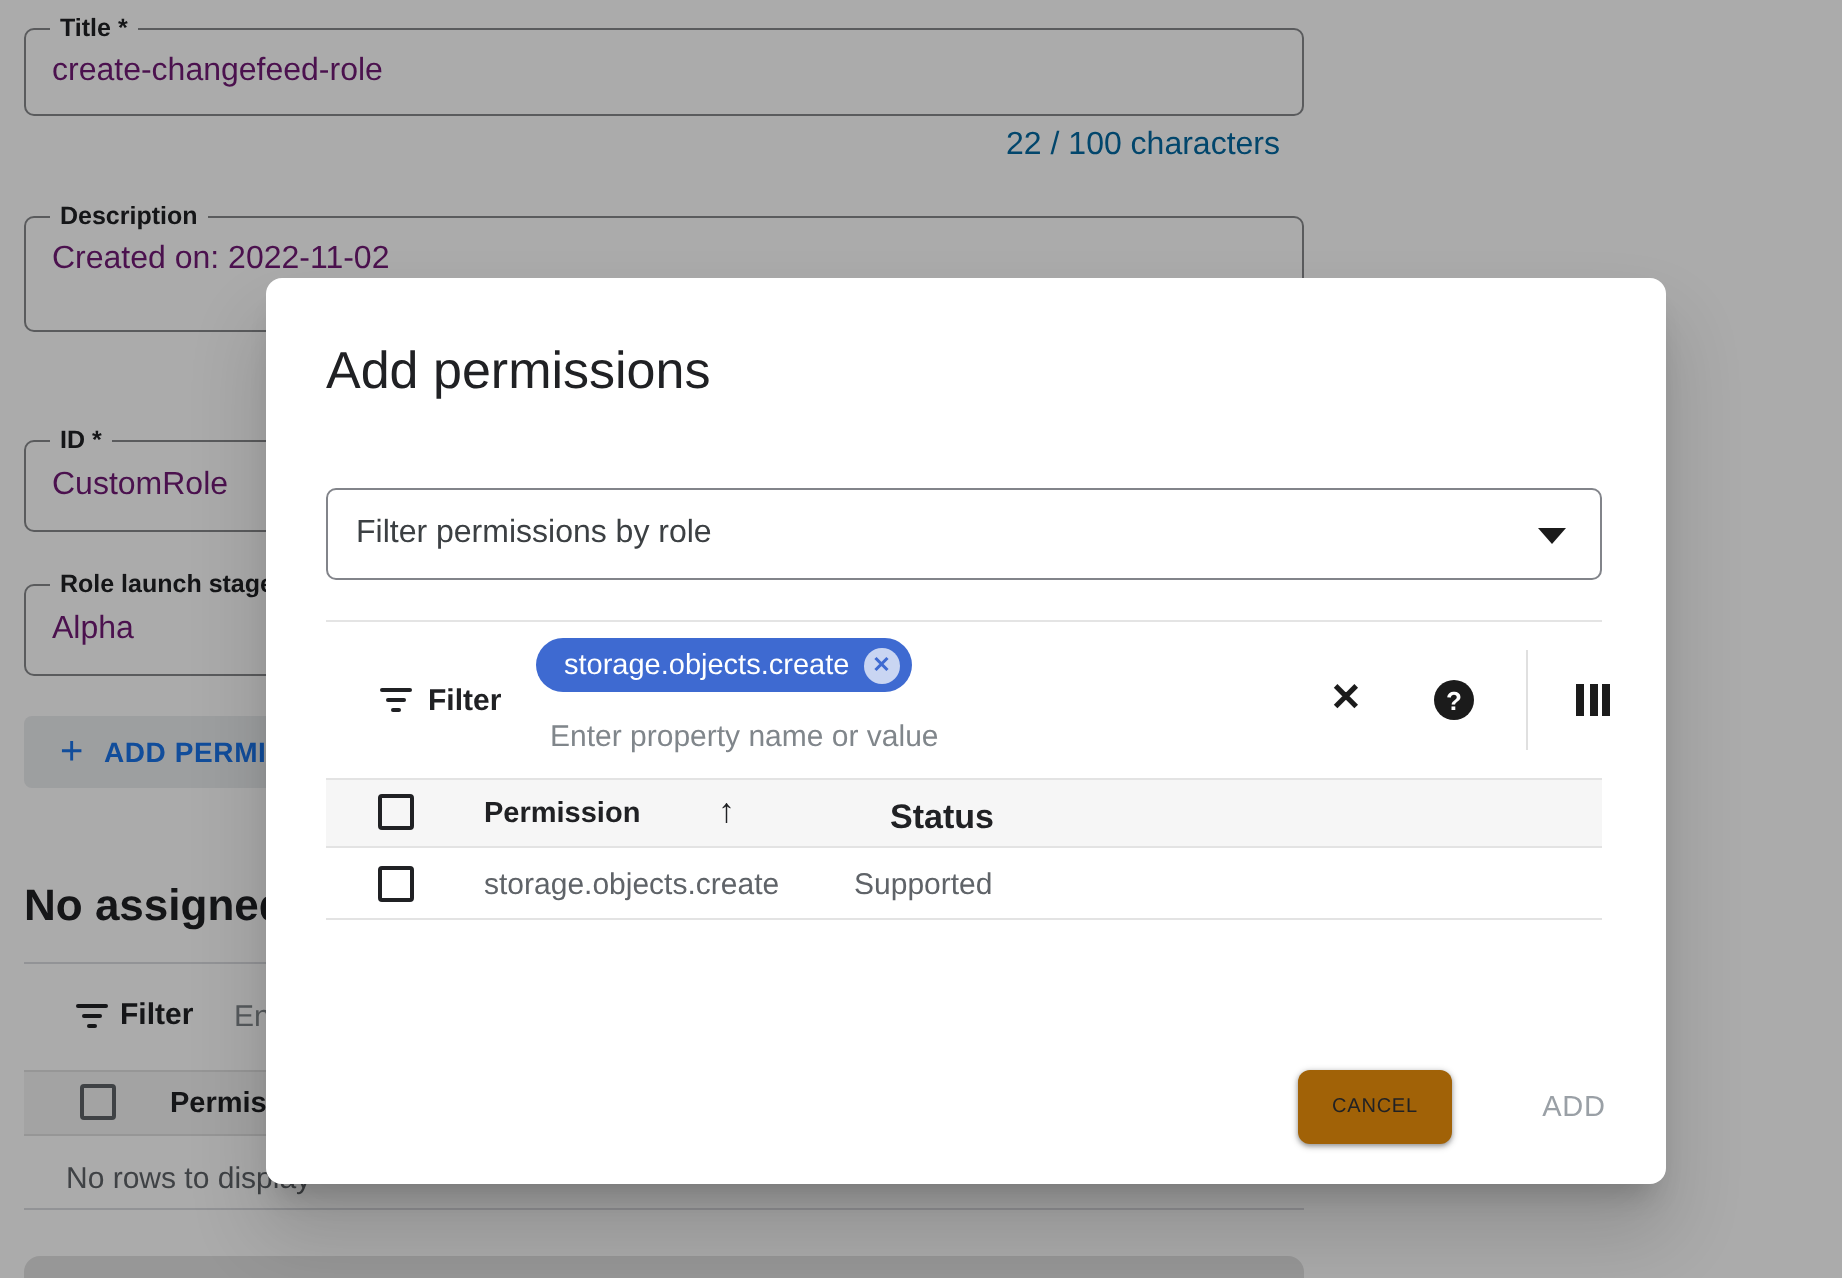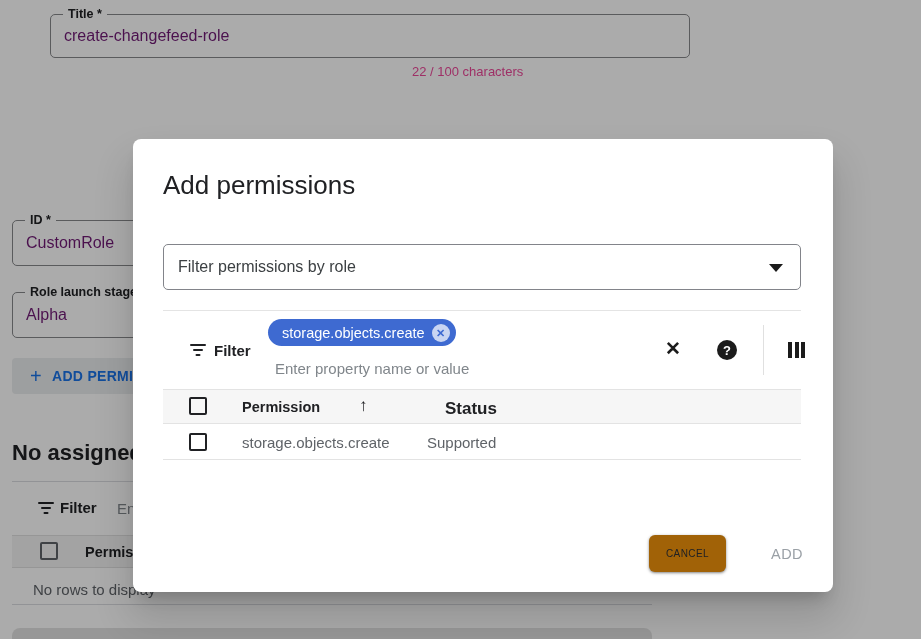--- a/index.html
+++ b/index.html
@@ -9,22 +9,22 @@
   
   #page { position:absolute; inset:0; z-index:1; }
 
   .mfield { position:absolute; border:1px solid #86888b; border-radius:5px; background:#fff; }
   .mfield .flabel { position:absolute; top:-8px; left:12px; background:#fff; padding:0 5px;
                     font-size:12.5px; font-weight:700; color:#202124; line-height:15px; }
   .mfield .fvalue { position:absolute; left:13px; top:50%; transform:translateY(-50%);
                     font-size:16px; color:#701a75; white-space:nowrap; }
   .mfield.talign .fvalue { top:12px; transform:none; }
 
-  .counter { position:absolute; left:412px; top:64px; width:228px; text-align:left;
-             font-size:13px; color:#ec4899; }
+  .counter { position:absolute; left:412px; top:64px; width:228px; text-align:right;
+             font-size:16px; color:#0369a1; }
 
   .add-perm-btn { position:absolute; left:12px; top:358px; width:285px; height:36px;
                   background:#ebedef; border-radius:4px; display:flex; align-items:center;
                   padding-left:18px; gap:10px; color:#1a73e8; font-size:14px; font-weight:700;
                   letter-spacing:.3px; }
   .add-perm-btn .plus { font-size:20px; font-weight:400; line-height:20px; }
 
   .section-heading { position:absolute; left:12px; top:440px; font-size:22px; font-weight:700; color:#202124; }
   .hdivider { position:absolute; height:1px; background:#dadce0; }
 
@@ -100,26 +100,30 @@
                 box-shadow:0 1px 2px rgba(0,0,0,.3), 0 1px 3px 1px rgba(0,0,0,.15); }
   .add-btn { position:absolute; left:616px; top:396px; height:37px; width:76px; text-align:center;
              background:none; border:none; cursor:default; font-family:inherit;
              font-size:14.5px; font-weight:500; letter-spacing:.4px; color:#9aa0a6; }
 </style>
 </head>
 <body>
 
 <div id="page">
 
-  <div class="mfield" style="left:12px; top:14px; width:640px; height:44px;margin-left:38px;">
+  <div class="mfield" style="left:12px; top:14px; width:640px; height:44px;">
     <span class="flabel">Title *</span>
     <span class="fvalue">create-changefeed-role</span>
   </div>
   <div class="counter">22 / 100 characters</div>
 
+  <div class="mfield talign" style="left:12px; top:108px; width:640px; height:58px;">
+    <span class="flabel">Description</span>
+    <span class="fvalue">Created on: 2022-11-02</span>
+  </div>
 
   <div class="mfield" style="left:12px; top:220px; width:640px; height:46px;">
     <span class="flabel">ID *</span>
     <span class="fvalue">CustomRole</span>
   </div>
 
   <div class="mfield" style="left:12px; top:292px; width:640px; height:46px;">
     <span class="flabel">Role launch stage</span>
     <span class="fvalue">Alpha</span>
   </div>

